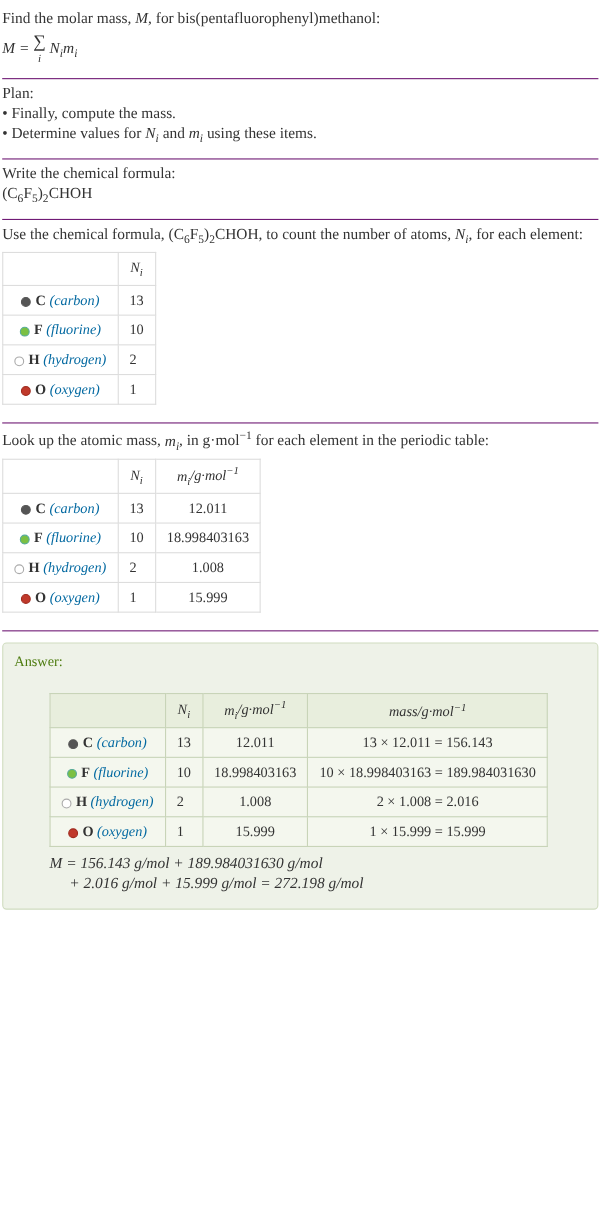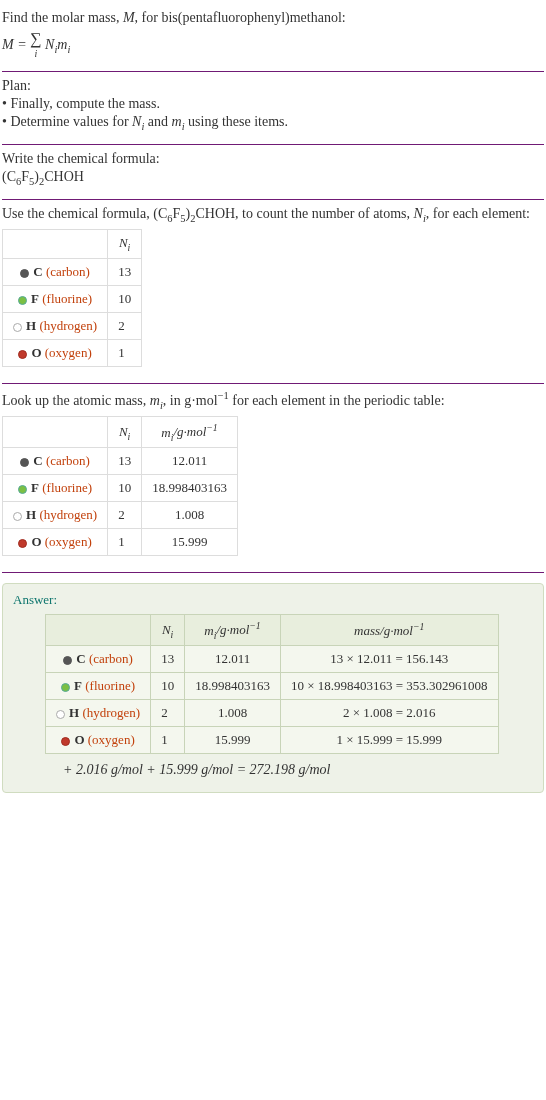--- a/index.html
+++ b/index.html
@@ -46,34 +46,34 @@
   width: 9px; height: 9px;
   border-radius: 50%;
   margin-right: 4px;
   vertical-align: middle;
   border: 1px solid #999;
 }
 .dot-c { background: #555; border-color: #555; }
 .dot-f { background: #7bc043; border-color: #5a9; }
 .dot-h { background: #fff; border-color: #aaa; }
 .dot-o { background: #c0392b; border-color: #a02b1f; }
-.elname { color: #c2410c; }
+.elname { color: #0369a1; font-style: italic; }
 .answer-box {
   background: #eef2e8;
   border: 1px solid #d0dcc0;
   border-radius: 4px;
   padding: 8px 10px 14px 10px;
   margin-top: 6px;
 }
 .answer-box table th, .answer-box table td {
   border: 1px solid #c8d4b8;
   background: #f4f7ee;
 }
 .answer-box .head th { background: #e8eedd; }
-.answer-label { color: #0f766e; font-size: 13px; margin-bottom: 6px; }
+.answer-label { color: #4d7c0f; font-size: 13px; margin-bottom: 21px; }
 .indent { padding-left: 32px; }
 .eqline { padding: 2px 0 0 32px; font-style: italic; }
 .p { margin: 2px 0; }
 </style>
 </head>
 <body>
 
 <div class="section">
   <div class="p">
     Find the molar mass, <i>M</i>, for bis(pentafluorophenyl)methanol:
@@ -174,32 +174,33 @@
       <tr>
         <td><span class="dot dot-c"></span><b>C</b> <span class="elname">(carbon)</span></td>
         <td class="num">13</td>
         <td>12.011</td>
         <td>13 × 12.011 = 156.143</td>
       </tr>
       <tr>
         <td><span class="dot dot-f"></span><b>F</b> <span class="elname">(fluorine)</span></td>
         <td class="num">10</td>
         <td>18.998403163</td>
-        <td>10 × 18.998403163 = 353.302961008</td>
+        <td>10 × 18.998403163 = 189.984031630</td>
       </tr>
       <tr>
         <td><span class="dot dot-h"></span><b>H</b> <span class="elname">(hydrogen)</span></td>
         <td class="num">2</td>
         <td>1.008</td>
         <td>2 × 1.008 = 2.016</td>
       </tr>
       <tr>
         <td><span class="dot dot-o"></span><b>O</b> <span class="elname">(oxygen)</span></td>
         <td class="num">1</td>
         <td>15.999</td>
         <td>1 × 15.999 = 15.999</td>
       </tr>
     </tbody>
         </table>
     </div>
+    <div class="eqline"><i>M</i> = 156.143 g/mol + 189.984031630 g/mol</div>
     <div class="eqline" style="padding-left:50px;">+ 2.016 g/mol + 15.999 g/mol = 272.198 g/mol</div>
   </div>
 </div>
 
 </body></html>

